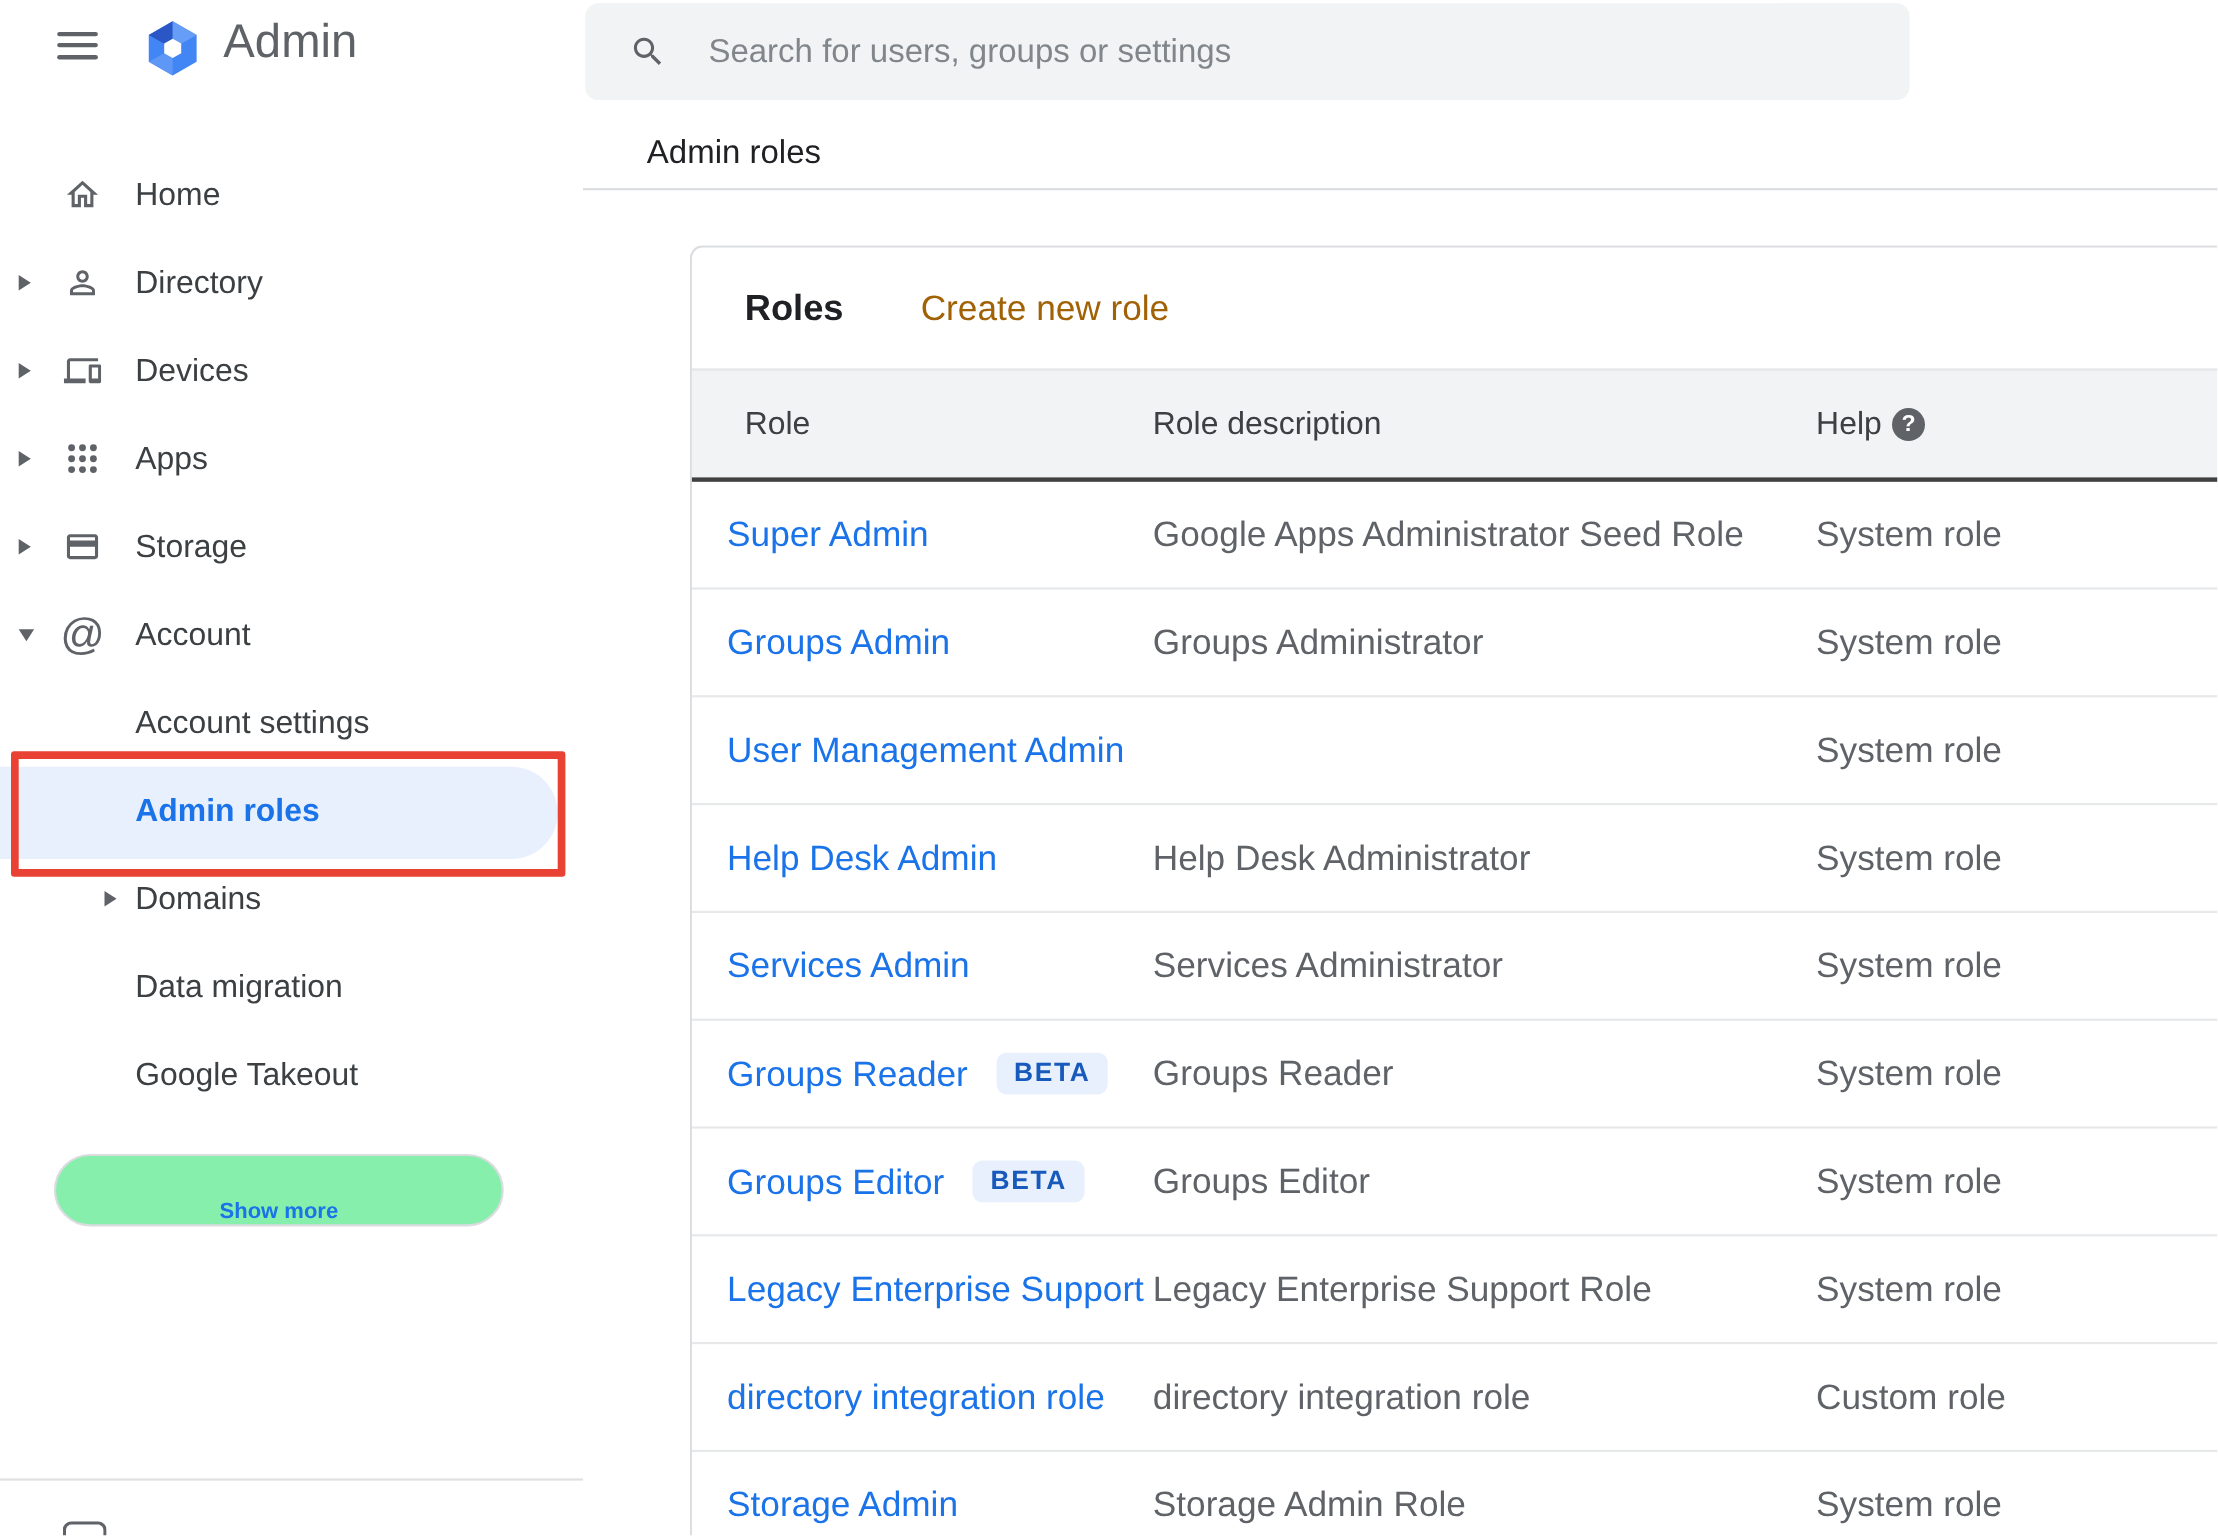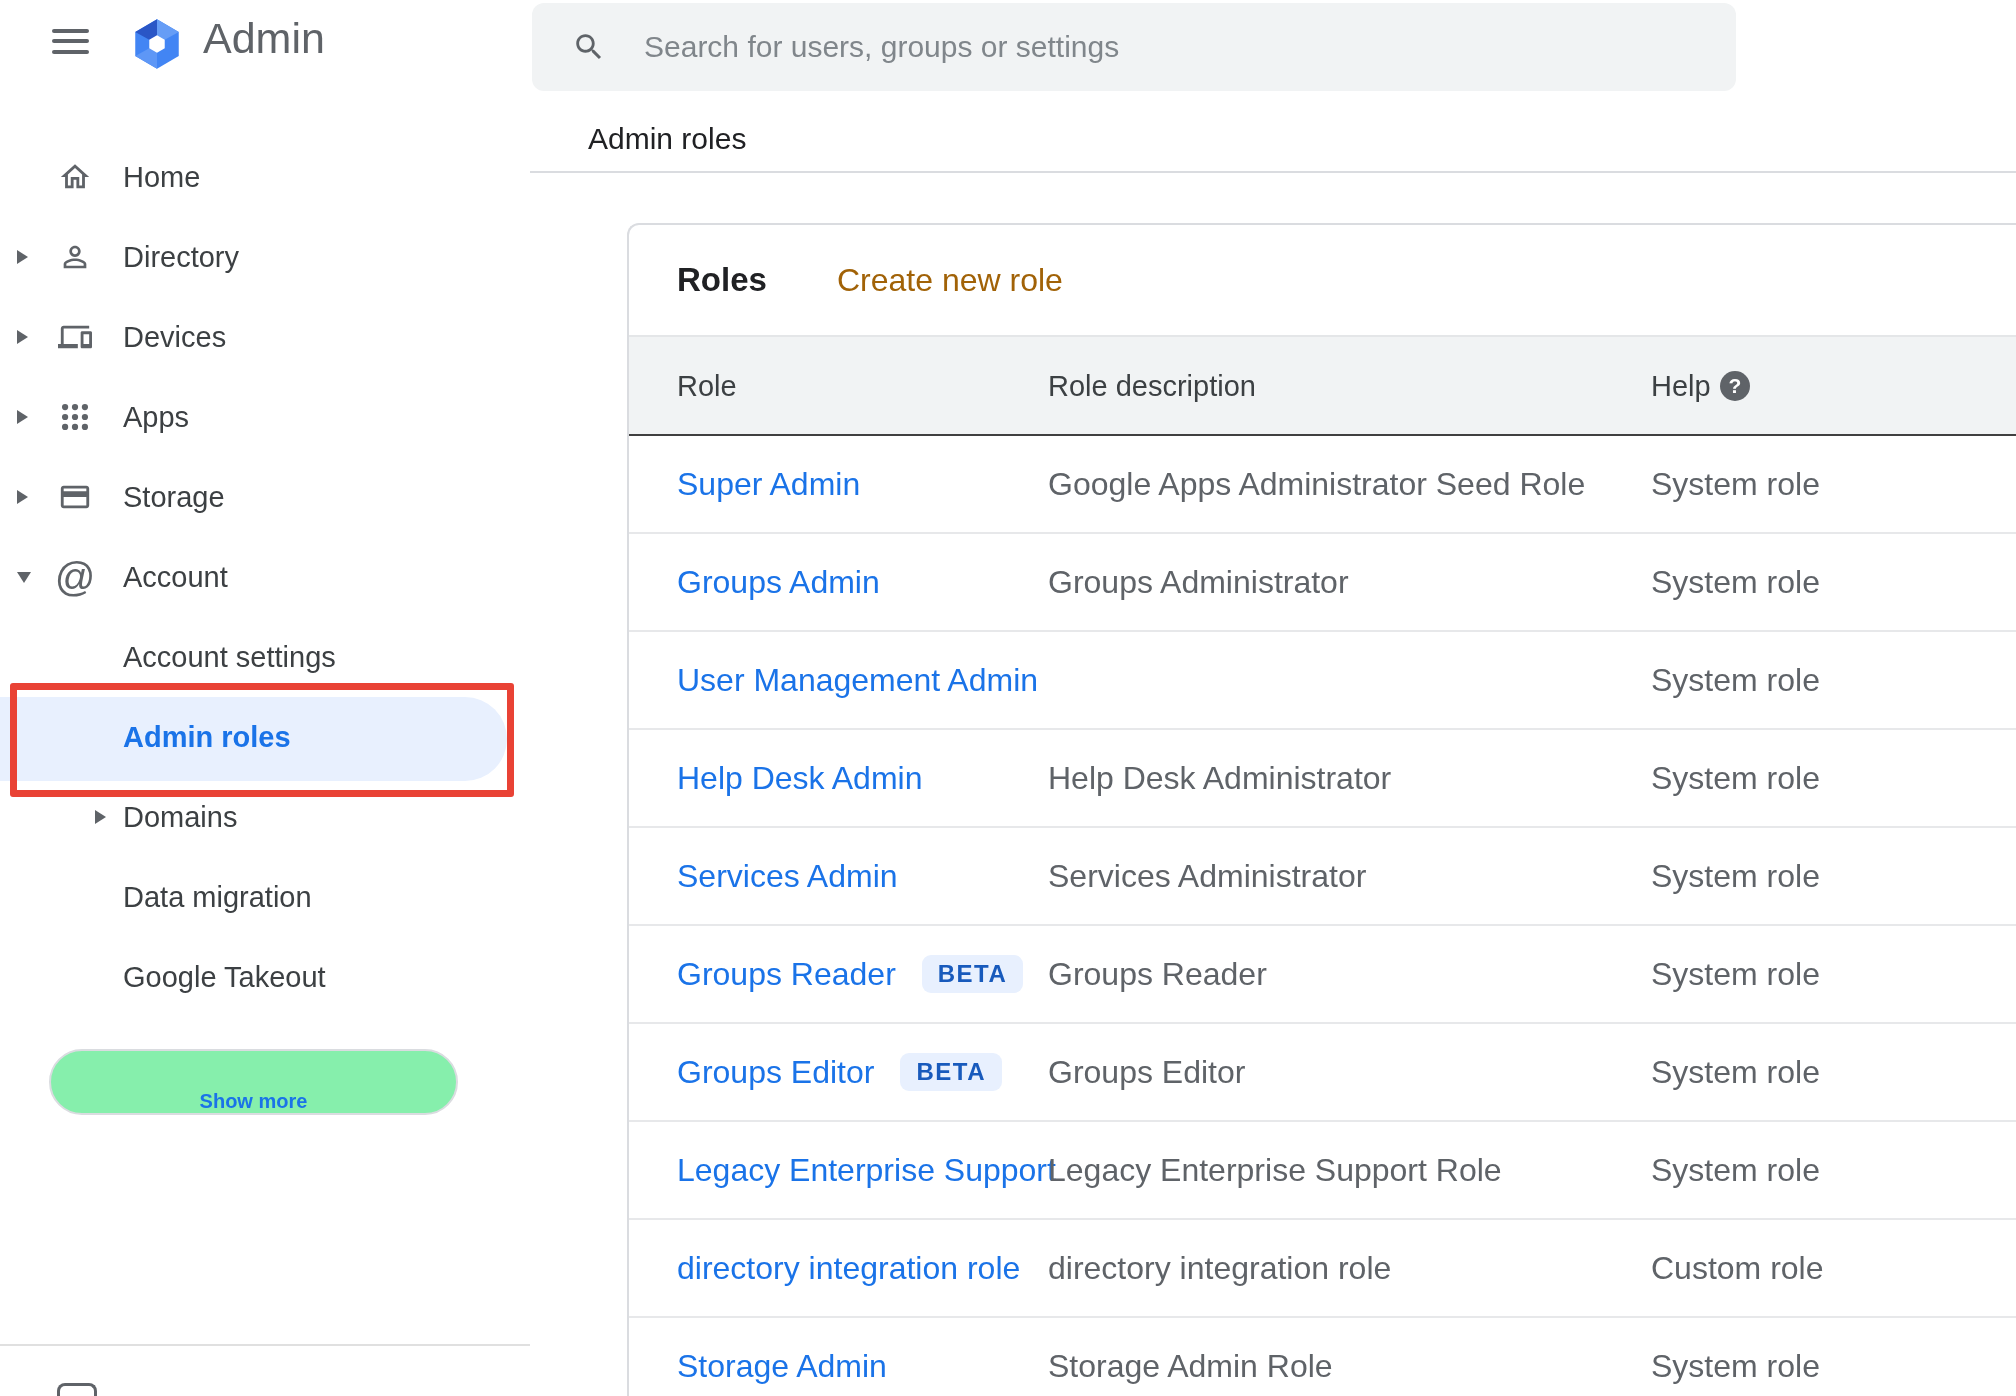--- a/index.html
+++ b/index.html
@@ -52,31 +52,31 @@
   
   .card{position:absolute;left:627px;top:223px;width:1389px;height:1200px;
         border-left:2px solid #dadce0;border-top:2px solid #dadce0;border-radius:12px 0 0 0;
         box-sizing:border-box;background:#fff;}
   .card-header{position:relative;height:110px;}
   .roles-title{position:absolute;left:48px;top:50%;transform:translateY(-50%);
                font-size:33px;font-weight:bold;color:#202124;}
   .create-link{position:absolute;left:208px;top:50%;transform:translateY(-50%);
                font-size:32px;color:#a16207;cursor:pointer;text-decoration:none;}
   .thead{position:relative;height:97px;background:#f1f3f4;border-top:2px solid #e4e6e8;
-         border-bottom:2px solid #404040;box-sizing:content-box;}
+         border-bottom:4px solid #404040;box-sizing:content-box;}
   .thead .col{position:absolute;top:50%;transform:translateY(-50%);font-size:29px;color:#3c4043;}
   .col-role{left:48px;}
   .col-desc{left:419px;}
   .col-type{left:1022px;}
   .help-icon{position:absolute;left:1091px;top:50%;transform:translateY(-50%);
              width:30px;height:30px;border-radius:50%;background:#5f6368;color:#fff;
              font-size:21px;font-weight:bold;display:flex;align-items:center;justify-content:center;cursor:pointer;}
   .trow{position:relative;height:98px;border-bottom:2px solid #e7e8ea;box-sizing:border-box;}
   .cell{position:absolute;top:50%;transform:translateY(-50%);font-size:32px;white-space:nowrap;}
-  .cell-role{left:48px;display:flex;align-items:center;gap:26px;}
+  .cell-role{left:32px;display:flex;align-items:center;gap:26px;}
   .role-link{color:#1a73e8;cursor:pointer;text-decoration:none;}
   .badge{background:#e8f0fe;color:#185abc;font-size:24px;font-weight:bold;letter-spacing:1.5px;
          padding:7px 16px;border-radius:9px;line-height:1;}
   .cell-desc{left:419px;color:#5f6368;}
   .cell-type{left:1022px;color:#5f6368;}
 </style>
 </head>
 <body>
 
 <div class="page">

